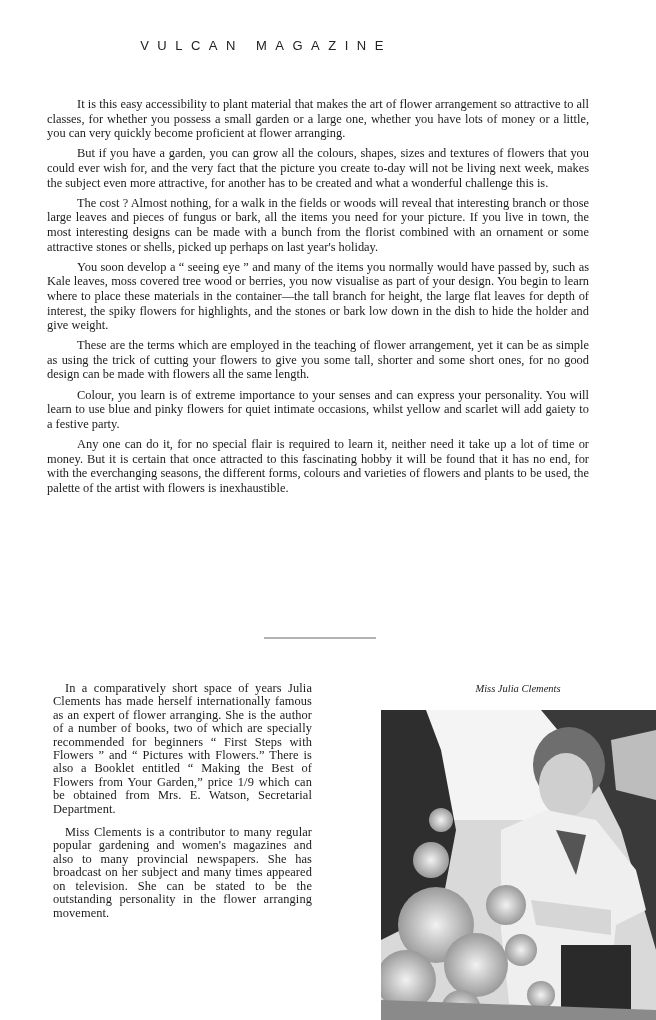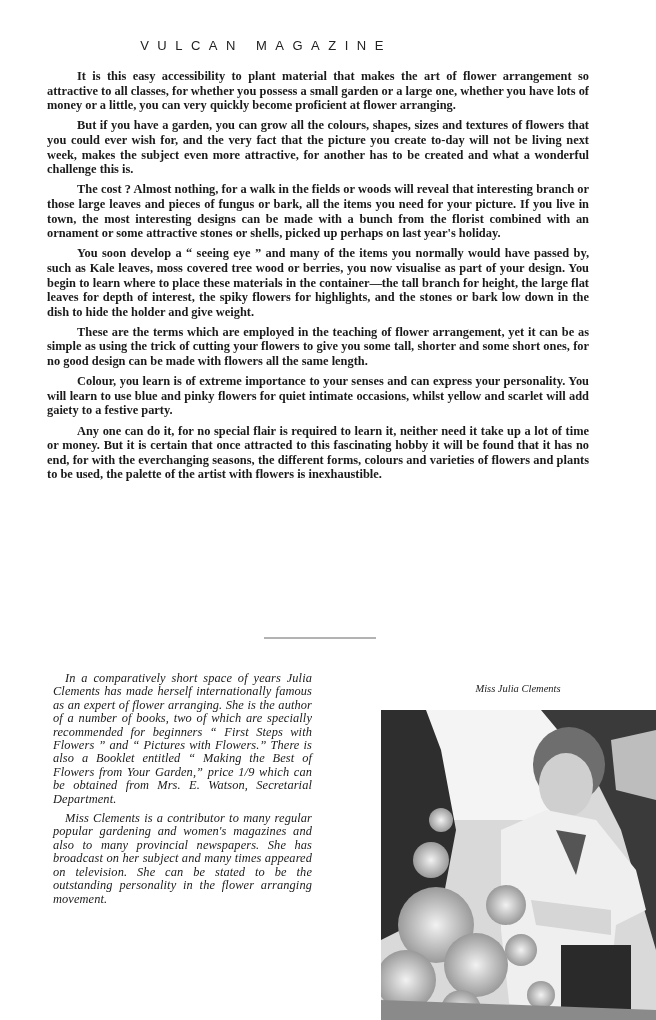--- a/index.html
+++ b/index.html
@@ -8,33 +8,33 @@
     background: #ffffff; color: #1a1a1a;
     font-family: "Liberation Serif", "DejaVu Serif", serif;
     position: relative;
   }
   .masthead {
     position: absolute; top: 38px; left: 0; width: 532px;
     text-align: center; font-family: "Liberation Sans", "DejaVu Sans", sans-serif;
     font-size: 13px; letter-spacing: 8.5px; color: #222;
   }
   .main {
-    position: absolute; top: 69px; left: 47px; width: 542px;
-    font-size: 12.4px; line-height: 14.6px; text-align: justify; font-weight: bold;
+    position: absolute; top: 97px; left: 47px; width: 542px;
+    font-size: 12.4px; line-height: 14.6px; text-align: justify;
   }
   .main p { margin: 0 0 5.6px 0; text-indent: 30px; }
   .rule {
     position: absolute; top: 637px; left: 264px; width: 112px; height: 2px;
     background: linear-gradient(#ddd, #888, #ddd);
   }
   .bio {
     position: absolute; top: 672px; left: 53px; width: 259px;
     font-size: 12.4px; line-height: 13.4px; text-align: justify; letter-spacing: 0.1px;
   }
-  .bio p { margin: 0 0 6px 0; text-indent: 12px; font-style: italic; }
+  .bio p { margin: 10px 0 6px 0; text-indent: 12px; }
   .caption {
     position: absolute; top: 683px; left: 380px; width: 276px;
     text-align: center; font-style: italic; font-size: 10.5px; color: #222;
   }
   .photo {
     position: absolute; top: 710px; left: 381px; width: 275px; height: 310px;
     background: #e8e8e8; overflow: hidden;
   }
   .photo svg { display: block; width: 100%; height: 100%; }
 </style>

